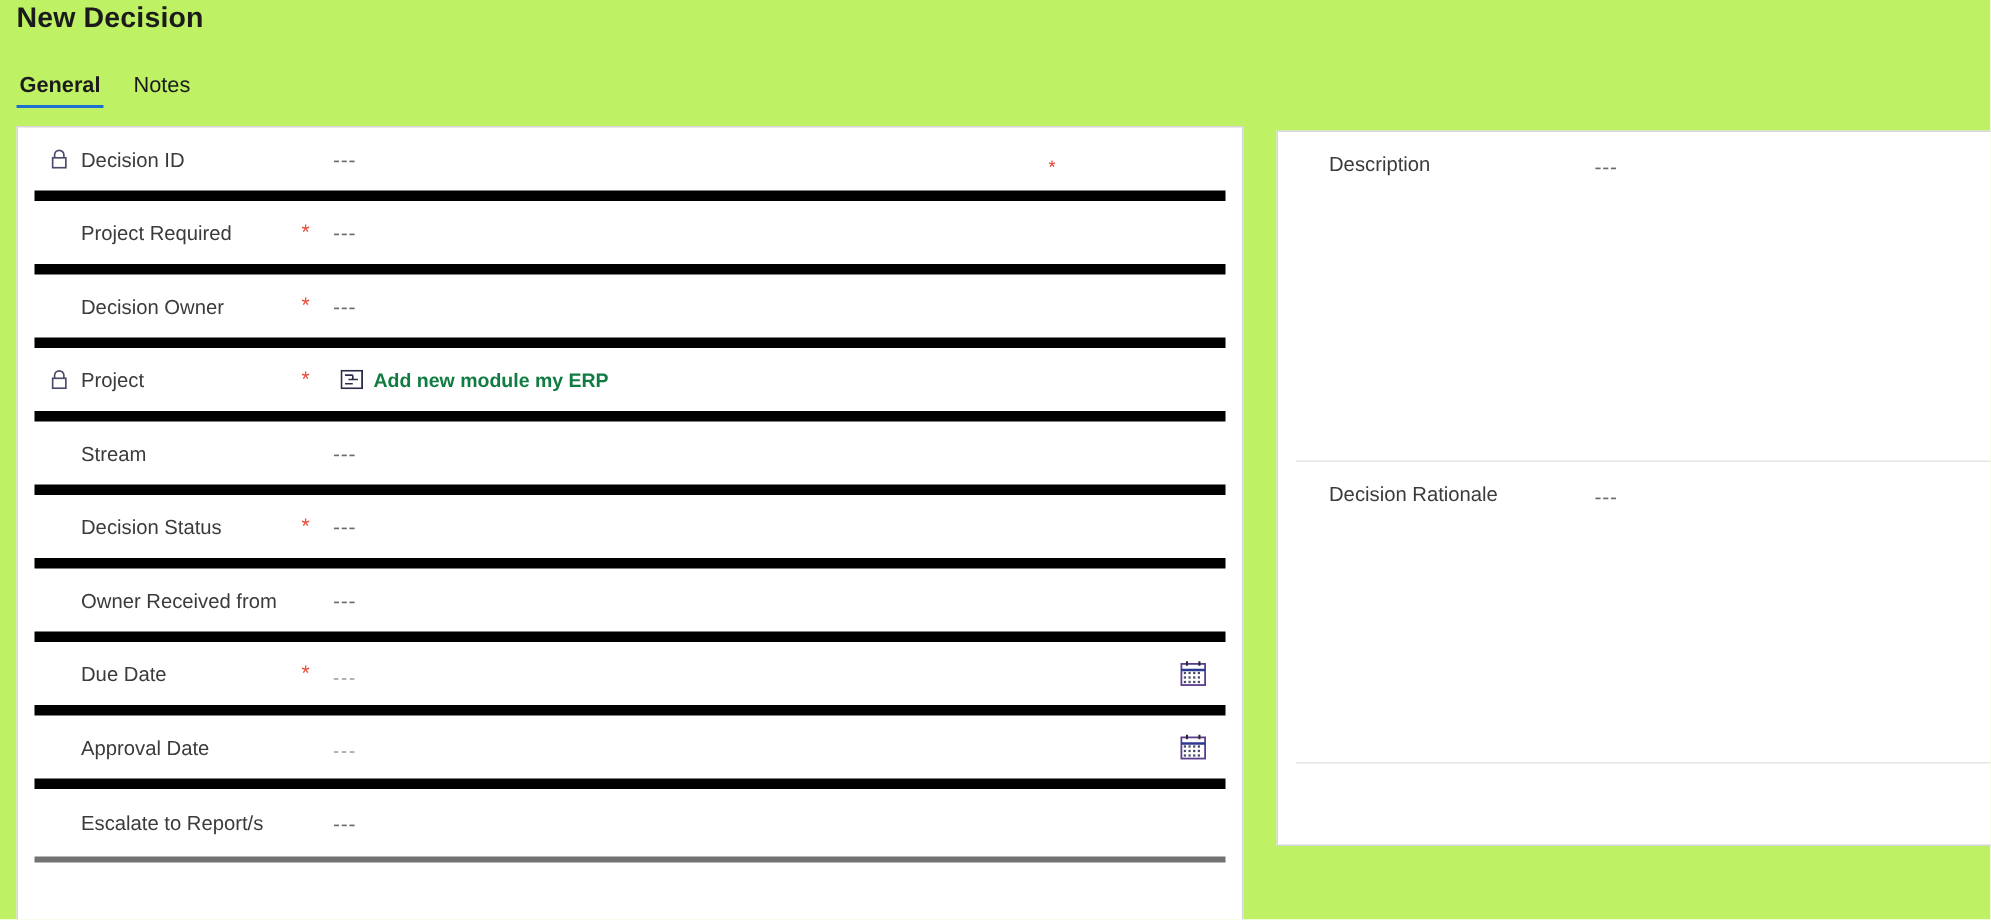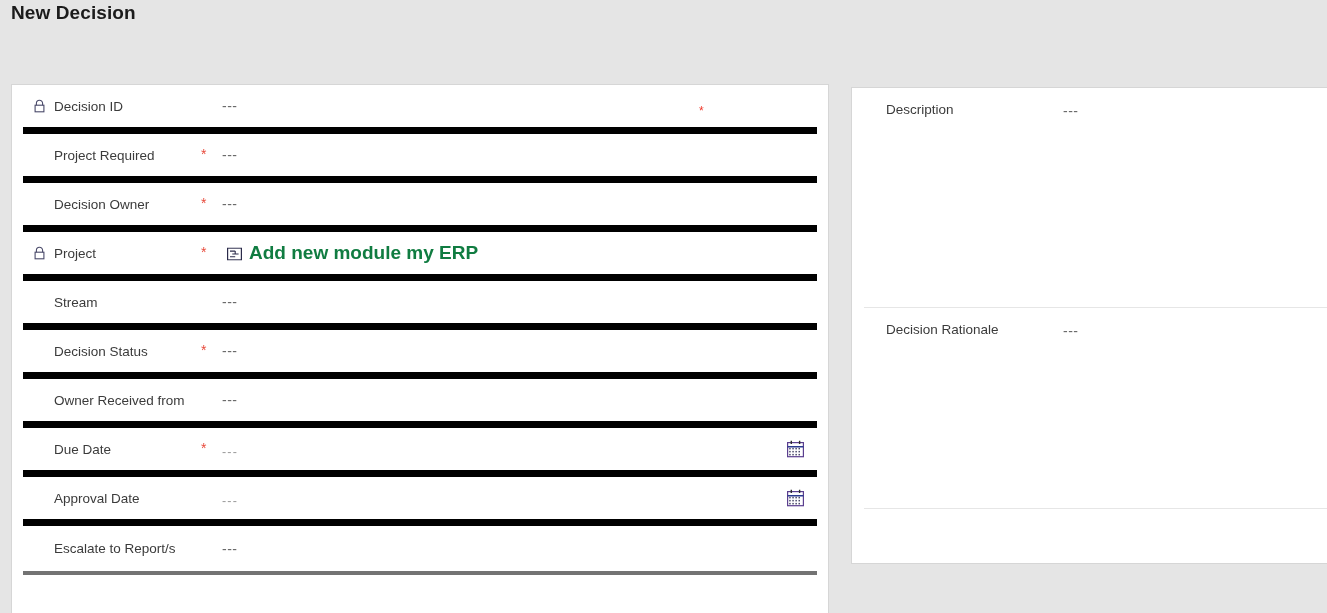--- a/index.html
+++ b/index.html
@@ -7,21 +7,21 @@
   html, body {
     margin: 0;
     padding: 0;
     width: 1327px;
     height: 613px;
     background: #ffffff;
     font-family: "Liberation Sans", sans-serif;
     overflow: hidden;
   }
 
-  .page { position: relative; width: 1327px; height: 613px; background:#e5e5e5; }
+  .page { position: relative; width: 1327px; height: 613px; background:#bef264; }
 
   
   .page-title {
     position: absolute;
     left: 11px; top: 2px;
     font-size: 19px;
     font-weight: 700;
     color: #1b1b1b;
     letter-spacing: 0.1px;
   }
@@ -122,21 +122,21 @@
   .row .value.date-dash {
     color: #9a9a9a;
     font-size: 12.5px;
     letter-spacing: 1.2px;
     top: 50%;
     transform: translateY(-30%);
   }
   .row .value.link {
     color: #107c41;
     font-weight: 700;
-    font-size: 19px;
+    font-size: 13px;
     left: 226px;
     letter-spacing: 0;
     cursor: pointer;
   }
 
   .row .entity-icon {
     position: absolute;
     left: 204px;
     top: 50%;
     transform: translateY(-50%);
@@ -187,20 +187,24 @@
   .block-desc { height: 220px; }
   .block-rat  { height: 201px; border-bottom: 1px solid #e6e6e6; }
 </style>
 </head>
 <body>
 
 <div class="page">
 
   <div class="page-title">New Decision</div>
 
+  <div class="tabstrip">
+    <div class="tab active">General</div>
+    <div class="tab">Notes</div>
+  </div>
 
   <div class="card card-left">
     <div id="form-rows">
         <div class="row">
           <span class="lockwrap">
             <svg width="13" height="14" viewBox="0 0 13 14">
               <path d="M3.4 6.2V4.3a3.1 3.1 0 0 1 6.2 0v1.9" fill="none" stroke="#4a4a6a" stroke-width="1.1"></path>
               <rect x="2.1" y="6.2" width="8.8" height="6.6" fill="none" stroke="#4a4a6a" stroke-width="1.1"></rect>
             </svg>
           </span>

